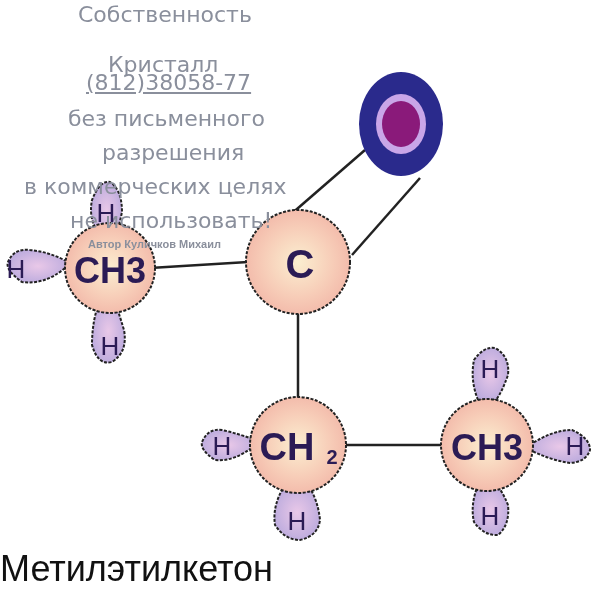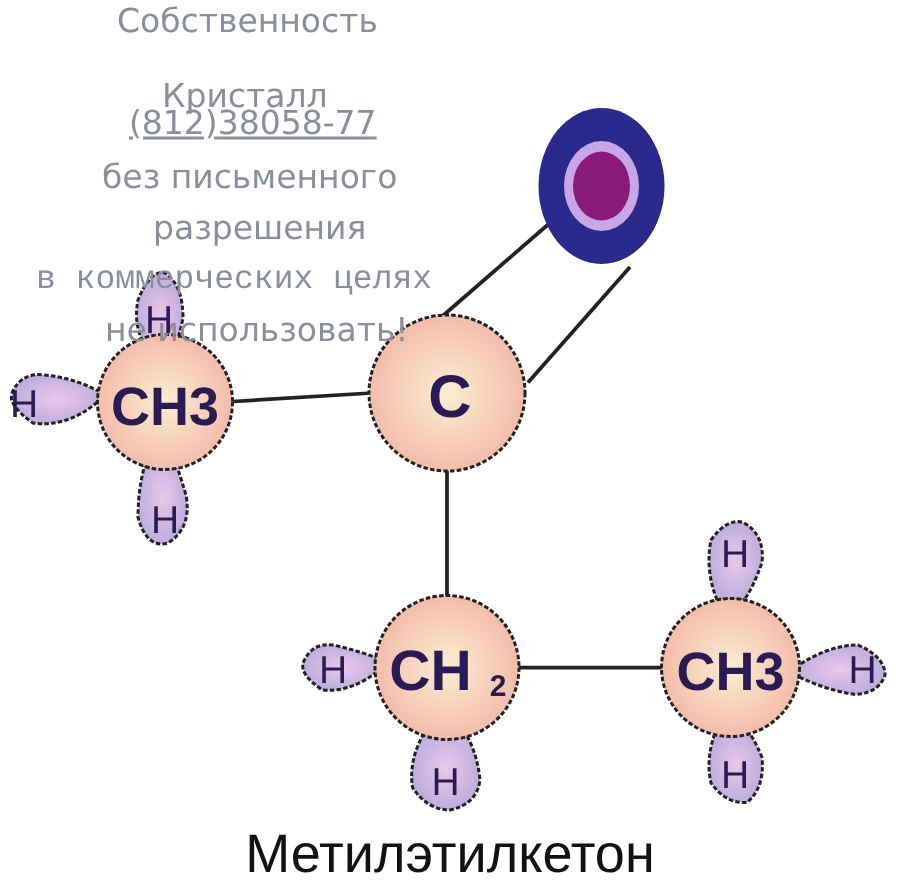--- a/index.html
+++ b/index.html
@@ -1,20 +1,20 @@
 <!DOCTYPE html>
 <html><head>
 <meta charset="utf-8">
 <style>
   html, body { margin: 0; padding: 0; background: #ffffff; }
   #stage { position: relative; width: 600px; height: 593px; overflow: hidden; background: #ffffff; }
   svg { position: absolute; left: 0; top: 0; }
   .wm { position: absolute; color: #8a8f9c; font-family: "DejaVu Sans", sans-serif; font-size: 22px; white-space: nowrap; text-align: center; }
   .wm-small { position: absolute; color: #8a8f9c; font-family: "Liberation Sans", sans-serif; font-size: 11px; font-weight: bold; white-space: nowrap; }
-  .title { position: absolute; left: 0; width: 600px; top: 548px; text-align: center; font-family: "Liberation Sans", sans-serif; font-size: 36px; color: #111111; }
+  .title { position: absolute; left: 0; width: 600px; top: 548px; text-align: left; font-family: "Liberation Sans", sans-serif; font-size: 36px; color: #111111; }
   .lbl { font-family: "Liberation Sans", sans-serif; font-weight: bold; fill: #2b1b55; }
   .hlbl { font-family: "Liberation Sans", sans-serif; fill: #2b1b55; }
 </style>
 </head>
 <body>
 
 <div id="stage">
 
   <svg width="600" height="593" viewBox="0 0 600 593">
     <defs>
@@ -66,22 +66,23 @@
       <ellipse cx="401" cy="124" rx="25" ry="30" fill="#c9a6e8"></ellipse>
       <ellipse cx="401" cy="124" rx="19" ry="23" fill="#8a1a7a"></ellipse>
     </g>
   </svg>
 
   <div class="wm" style="left:78px;top:2px;">Собственность</div>
   <div class="wm" style="left:92px;top:52px;margin-left:16px;">Кристалл</div>
   <div class="wm" style="left:86px;top:70px;text-decoration:underline;">(812)38058-77</div>
   <div class="wm" style="left:102px;top:140px;">разрешения</div>
   <div class="wm" style="left:68px;top:106px;">без письменного</div>
-  <div class="wm" style="left:24px;top:174px;font-family:Liberation Mono, monospace;">в коммерческих целях</div>
+  <div class="wm" style="left:24px;top:174px;">в коммерческих целях</div>
   <div class="wm" style="left:70px;top:208px;">не использовать!</div>
+  <div class="wm-small" style="left:88px;top:238px;">Автор Куличков Михаил</div>
 
   <svg width="600" height="593" viewBox="0 0 600 593">
     <text class="lbl" x="110" y="283" font-size="36" text-anchor="middle">CH3</text>
     <text class="lbl" x="300" y="278" font-size="40" text-anchor="middle">C</text>
     <text class="lbl" x="287" y="460" font-size="38" text-anchor="middle">CH</text>
     <text class="lbl" x="332" y="464" font-size="20" text-anchor="middle">2</text>
     <text class="lbl" x="487" y="460" font-size="36" text-anchor="middle">CH3</text>
 
     <text class="hlbl" x="106" y="222" font-size="26" text-anchor="middle">H</text>
     <text class="hlbl" x="16" y="278" font-size="26" text-anchor="middle">H</text>

